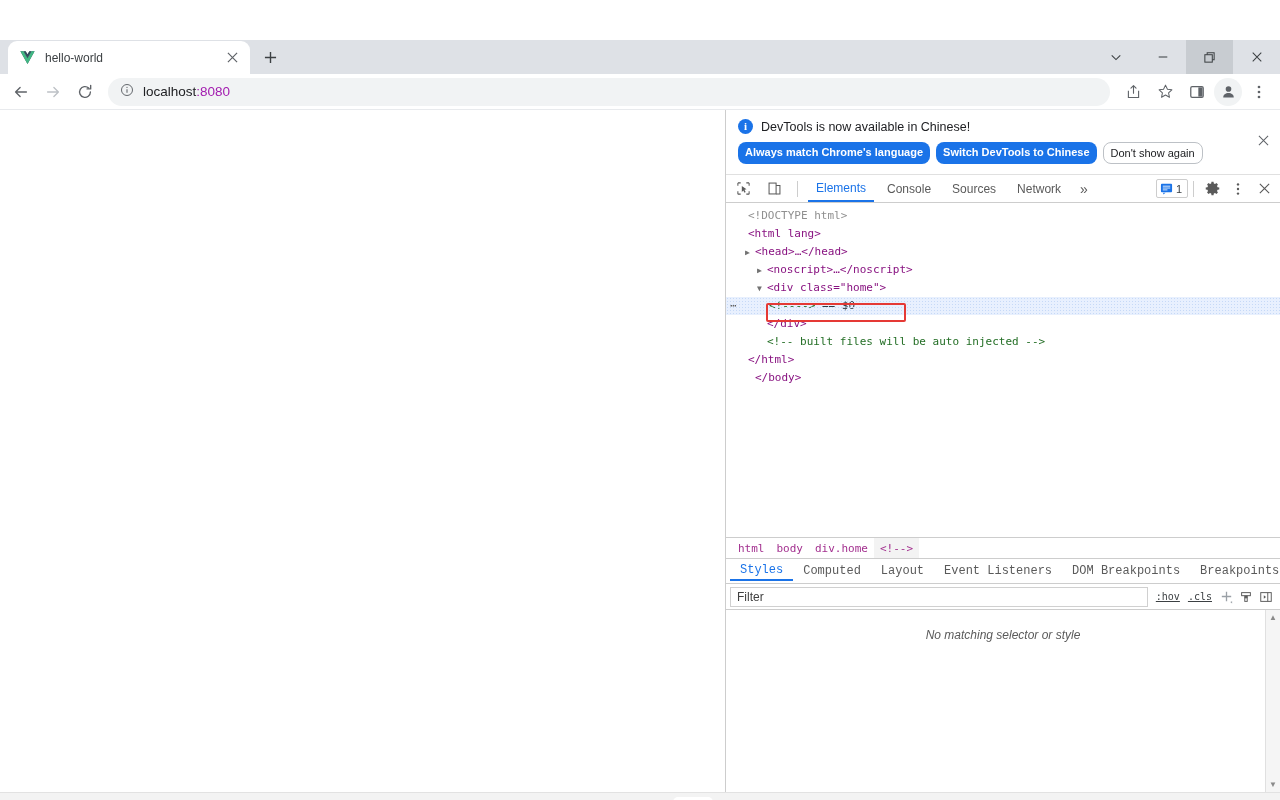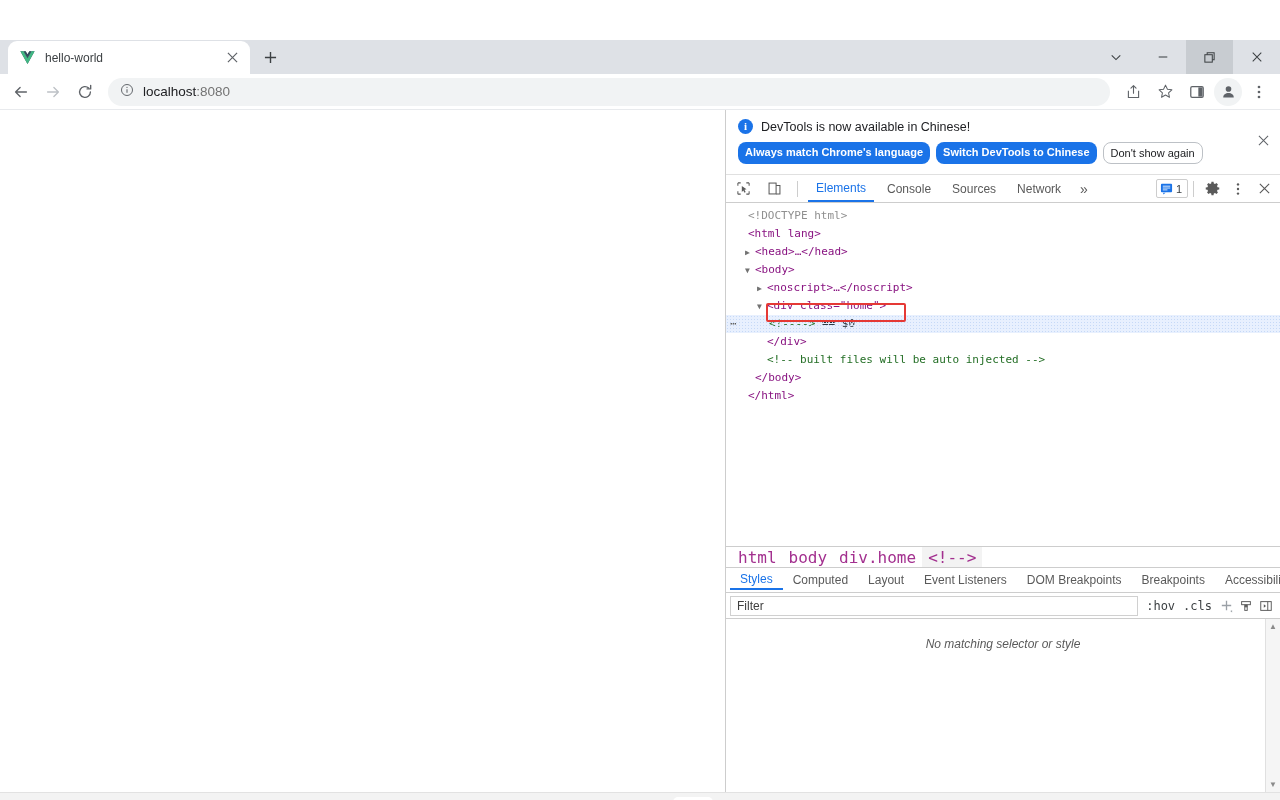--- a/index.html
+++ b/index.html
@@ -59,21 +59,21 @@
     display: flex; align-items: center; justify-content: center;
     color: #5f6368; flex: 0 0 auto;
   }
   .tb-btn.dim { color: #bdc1c6; }
   .omnibox {
     flex: 1 1 auto; height: 28px; background: #f1f3f4; border-radius: 14px;
     display: flex; align-items: center; padding: 0 12px; gap: 9px;
     margin: 0 6px; min-width: 0;
   }
   .omni-text { font-size: 13.5px; color: #202124; white-space: nowrap; }
-  .omni-text .port { color: #737373; }
+  .omni-text .port { color: #a21caf; }
   .avatar-btn {
     width: 28px; height: 28px; border-radius: 50%; background: #f1f3f4;
     display: flex; align-items: center; justify-content: center; color: #5f6368;
   }
 
   
   .viewport {
     position: absolute; left: 0; top: 70px; right: 0; bottom: 0;
     background: #ffffff; display: flex;
   }
@@ -154,42 +154,42 @@
     line-height: 10px; letter-spacing: 1px;
   }
   .sel-box {
     position: absolute; border: 2px solid #e53935; border-radius: 2px;
     pointer-events: none;
   }
 
   
   .crumbs {
     height: 21px; border-top: 1px solid #cdcdcd; display: flex; align-items: center;
-    font-family: "DejaVu Sans Mono", monospace; font-size: 16px; padding-left: 6px;
+    font-family: "DejaVu Sans Mono", monospace; font-size: 11px; padding-left: 6px;
   }
   .crumb { padding: 0 6px; color: #a3308f; height: 21px; line-height: 21px; }
   .crumb.sel { background: #f3f3f3; color: #a3308f; }
 
   
   .styles-tabbar {
     height: 26px; display: flex; align-items: center; border-top: 1px solid #cdcdcd;
     border-bottom: 1px solid #cdcdcd; padding-left: 4px;
   }
-  .st-tab { font-size: 12px; color: #5a5a5a; padding: 0 10px; height: 19px; display: flex; align-items: center; white-space: nowrap; }
+  .st-tab { font-size: 12px; color: #5a5a5a; padding: 0 10px; height: 19px; display: flex; align-items: center; white-space: nowrap; font-family: Liberation Mono, monospace; }
   .st-tab.sel { color: #1a73e8; border-bottom: 2px solid #1a73e8; }
   .filter-row {
     height: 26px; display: flex; align-items: center; border-bottom: 1px solid #cdcdcd;
     padding: 0 4px 0 0;
   }
   .filter-input {
     flex: 1 1 auto; height: 20px; margin: 0 4px; border: 1px solid #d0d0d0;
     background: #fff; font-size: 12px; color: #404040; display: flex; align-items: center;
     padding: 0 6px; min-width: 0;
   }
-  .filter-tool { font-family: "DejaVu Sans Mono", monospace; font-size: 12px; color: #3c4043; padding: 0 4px; }
+  .filter-tool { font-family: "DejaVu Sans Mono", monospace; font-size: 10px; color: #3c4043; padding: 0 4px; text-decoration: underline; }
   .filter-icon { width: 20px; height: 20px; display: flex; align-items: center; justify-content: center; color: #5a5a5a; }
   .styles-body { flex: 1 1 auto; position: relative; background: #fff; min-height: 0; }
   .no-match {
     text-align: center; font-size: 12px; font-style: italic; color: #5a5a5a;
     padding-top: 18px;
   }
   .vscroll {
     position: absolute; right: 0; top: 0; bottom: 0; width: 15px; background: #f5f5f5;
     border-left: 1px solid #e0e0e0;
   }
@@ -405,44 +405,41 @@
         <div class="dom-tree">
           <div class="dom-row" style="padding-left:12px">
             <span class="tri"></span><span class="doctype">&lt;!DOCTYPE html&gt;</span>
           </div>
           <div class="dom-row" style="padding-left:12px">
             <span class="tri"></span><span class="tag">&lt;html lang&gt;</span>
           </div>
           <div class="dom-row" style="padding-left:19px">
             <span class="tri closed"></span><span class="tag">&lt;head&gt;…&lt;/head&gt;</span>
           </div>
-          <div class="dom-row" style="padding-left:19px">
-            <span class="tri open"></span><span class="tag">&lt;body&gt;</span>
-          </div>
           <div class="dom-row" style="padding-left:31px">
             <span class="tri closed"></span><span class="tag">&lt;noscript&gt;…&lt;/noscript&gt;</span>
           </div>
           <div class="dom-row" style="padding-left:31px">
             <span class="tri open"></span><span class="tag">&lt;div class="home"&gt;</span>
           </div>
           <div class="dom-row selected" style="padding-left:43px">
             <span class="ellipsis-btn">⋯</span>
             <span class="comment">&lt;!----&gt;</span><span class="dollar"> == $0</span>
           </div>
           <div class="dom-row" style="padding-left:31px">
             <span class="tri"></span><span class="tag">&lt;/div&gt;</span>
           </div>
           <div class="dom-row" style="padding-left:31px">
             <span class="tri"></span><span class="comment">&lt;!-- built files will be auto injected --&gt;</span>
           </div>
+          <div class="dom-row" style="padding-left:12px">
+            <span class="tri"></span><span class="tag">&lt;/html&gt;</span>
+          </div>
           <div class="dom-row" style="padding-left:19px">
             <span class="tri"></span><span class="tag">&lt;/body&gt;</span>
-          </div>
-          <div class="dom-row" style="padding-left:12px">
-            <span class="tri"></span><span class="tag">&lt;/html&gt;</span>
           </div>
           <div class="sel-box" style="left:40px; top:100px; width:140px; height:19px;"></div>
         </div>
 
         <div class="crumbs">
           <span class="crumb">html</span>
           <span class="crumb">body</span>
           <span class="crumb">div.home</span>
           <span class="crumb sel">&lt;!--&gt;</span>
         </div>

